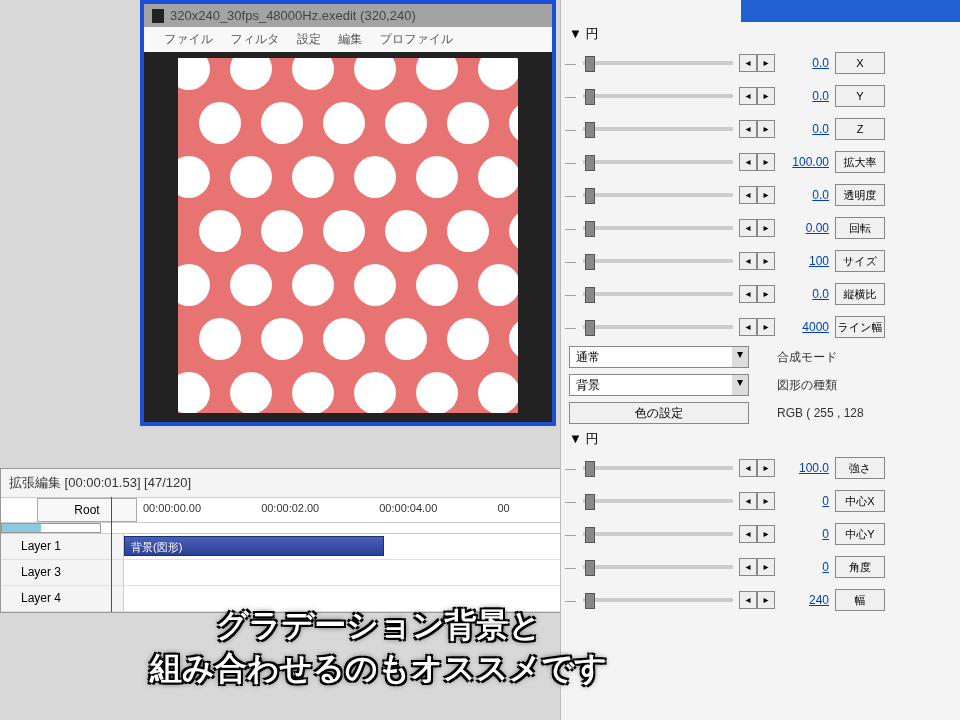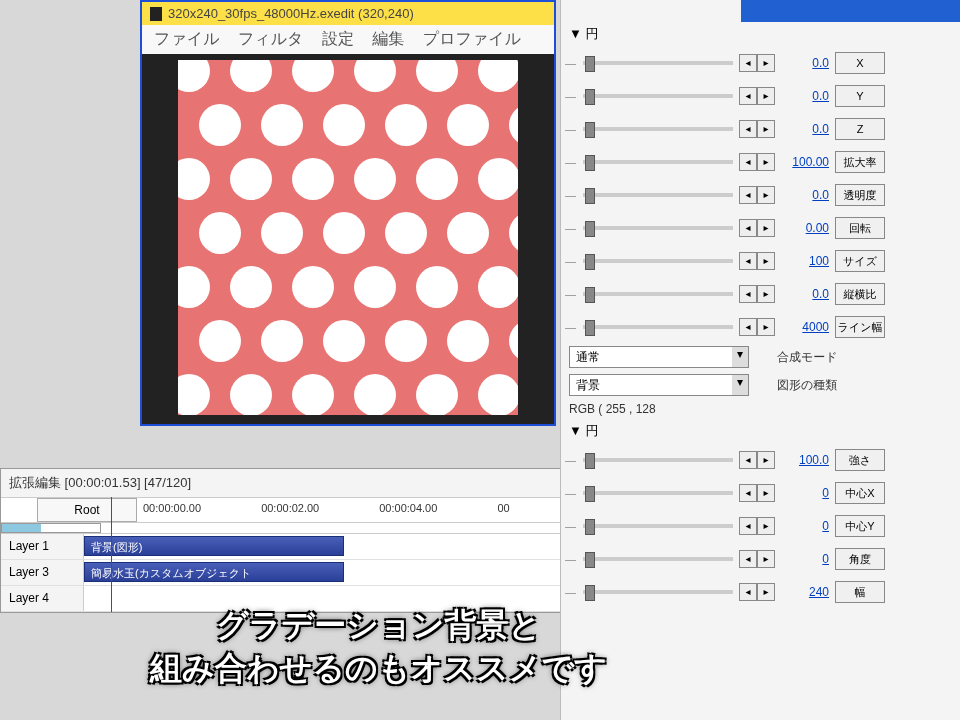--- a/index.html
+++ b/index.html
@@ -1,33 +1,33 @@
 <!DOCTYPE html>
 <html><head>
 <meta charset="utf-8">
 <style>
 * { margin: 0; padding: 0; box-sizing: border-box; font-family: "MS PGothic", sans-serif; }
 body { background: #d8d8d8; width: 960px; height: 720px; overflow: hidden; position: relative; }
 
-.preview-window { position: absolute; left: 140px; top: 0; width: 416px; background: #fde047; border: 2px solid #1d4ed8; }
+.preview-window { position: absolute; left: 140px; top: 0; width: 416px; background: #a3a3a3; border: 4px solid #1d4ed8; }
 .preview-title { padding: 4px 8px; font-size: 13px; color: #444; display: flex; align-items: center; gap: 6px; }
 .preview-title .film { width: 12px; height: 14px; background: #222; }
-.menu-bar { padding: 4px 12px; font-size: 16px; color: #555; background: #f8f8f8; }
+.menu-bar { padding: 4px 20px; font-size: 12px; color: #555; background: #f8f8f8; }
 .menu-bar span { margin-right: 14px; }
 .canvas-area { background: #222; padding: 6px; height: 370px; display: flex; justify-content: center; }
 .polka { width: 340px; height: 355px; background: #e87373; position: relative; overflow: hidden; }
 .dot { position: absolute; width: 42px; height: 42px; background: #fff; border-radius: 50%; }
 
 .timeline-window { position: absolute; left: 0; top: 440px; width: 570px; background: #fff; border: 1px solid #999; margin-top: 28px; }
 .tl-title { padding: 5px 8px; font-size: 13px; color: #333; background: #f4f4f4; border-bottom: 1px solid #ccc; }
 .tl-header { display: flex; border-bottom: 1px solid #ccc; padding-left: 36px; }
 .tl-root { width: 100px; padding: 4px; border: 1px solid #aaa; background: #f8f8f8; font-size: 12px; text-align: center; }
 .tl-ruler { flex: 1; padding: 4px 6px; font-size: 11px; color: #333; display: flex; gap: 60px; }
 .tl-row { display: flex; border-bottom: 1px solid #e0e0e0; height: 26px; }
-.tl-layer-num { width: 83px; border-right: 1px solid #ccc; background: #f4f4f4; font-size: 12px; padding: 5px 8px; }
+.tl-layer-num { width: 123px; border-right: 1px solid #ccc; background: #f4f4f4; font-size: 12px; padding: 5px 20px; }
 .tl-track { flex: 1; position: relative; }
 .tl-clip { position: absolute; top: 2px; height: 20px; background: linear-gradient(#4a5fb8, #2a3f98); color: #fff; font-size: 11px; padding: 3px 6px; border: 1px solid #1a2f78; }
 .tl-scrub { position: absolute; left: 110px; top: 28px; bottom: 0; width: 1px; background: #c02020; }
 .tl-progress { width: 100px; height: 10px; border: 1px solid #999; margin-left: 0; } 
 .tl-progress-fill { width: 40%; height: 100%; background: #8cc8e0; }
 
 .settings-panel { position: absolute; right: 0; top: 0; width: 400px; height: 720px; background: #f4f4f4; border-left: 1px solid #bbb; padding: 0; overflow: hidden; }
 .top-blue { height: 22px; background: #2060d0; margin-left: 180px; }
 .section-toggle { font-size: 13px; padding: 3px 8px; }
 .param-row { display: flex; align-items: center; height: 33px; padding: 0 4px; }
@@ -125,23 +125,20 @@
       </div>
   </div>
   <div class="tl-row">
     <div class="tl-layer-num">Layer 1</div>
     <div class="tl-track">
       <div class="tl-clip" style="left:0;width:260px">背景(図形)</div>
     </div>
   </div>
   <div class="tl-row">
     <div class="tl-layer-num">Layer 3</div>
-    <div class="tl-track">
-      <div class="tl-clip" style="left:0;width:260px">簡易水玉(カスタムオブジェクト</div>
-    </div>
   </div>
   <div class="tl-row">
     <div class="tl-layer-num">Layer 4</div>
     <div class="tl-track"></div>
   </div>
   <div class="tl-scrub"></div>
 </div>
 
 <div class="settings-panel">
   <div class="top-blue"></div>
@@ -246,20 +243,21 @@
     <span class="combo-label">合成モード</span>
   </div>
   <div class="combo-row">
     <div class="combo">
         <span>背景</span>
         <span class="arrow">▾</span>
       </div>
     <span class="combo-label">図形の種類</span>
   </div>
   <div class="combo-row">
+    <div class="color-btn">色の設定</div>
     <span class="combo-label">RGB ( 255 , 128</span>
   </div>
   <div class="section-toggle">▼ 円</div>
   <div id="params2">
       <div class="param-row">
         <span style="font-size:11px;color:#888;width:12px">—</span>
       <div class="slider"></div>
       <div class="spin-btns">
           <div>◂</div>
           <div>▸</div>

